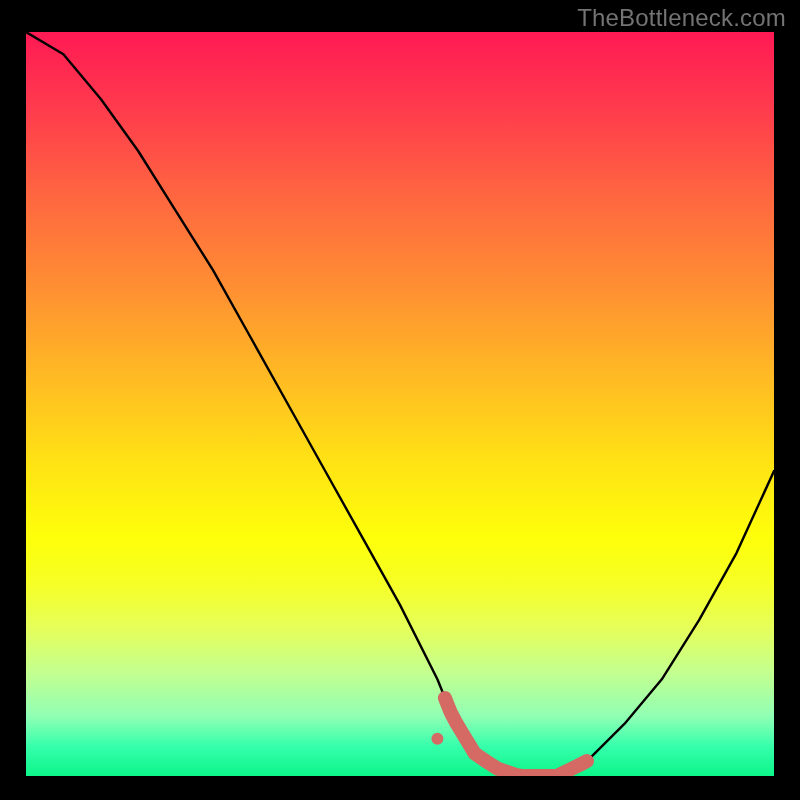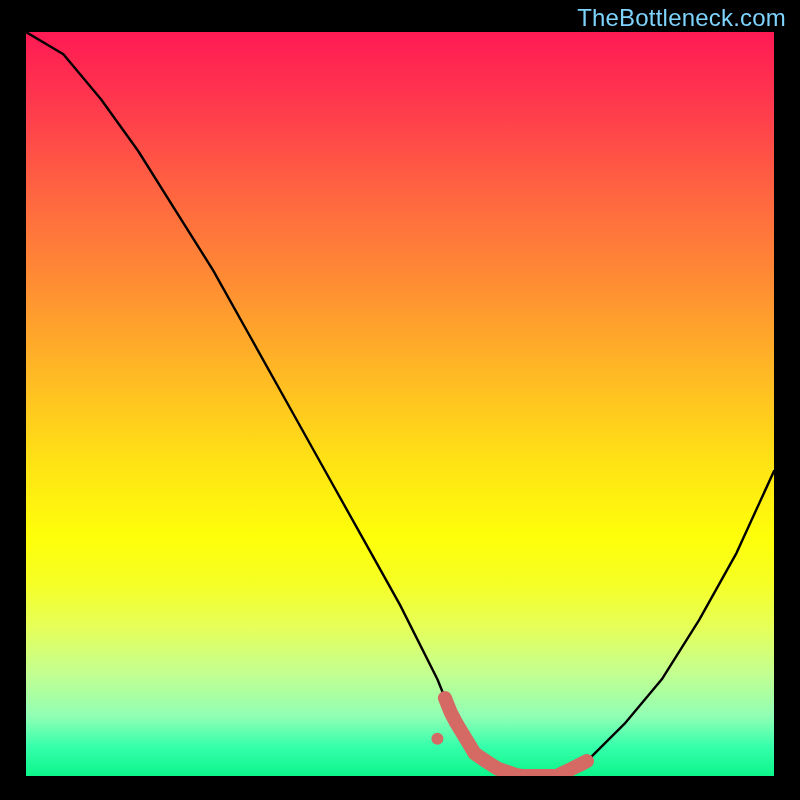--- a/index.html
+++ b/index.html
@@ -9,21 +9,21 @@
     width: 800px;
     height: 800px;
     background: #000;
   }
   .watermark {
     position: absolute;
     top: 4px;
     right: 14px;
     font-family: Arial, Helvetica, sans-serif;
     font-size: 24px;
-    color: #7dd3fc;
+    color: #737373;
     font-weight: 400;
     letter-spacing: 0.2px;
   }
   .plot {
     position: absolute;
     left: 26px;
     top: 32px;
     width: 748px;
     height: 744px;
     background: linear-gradient(to bottom,

